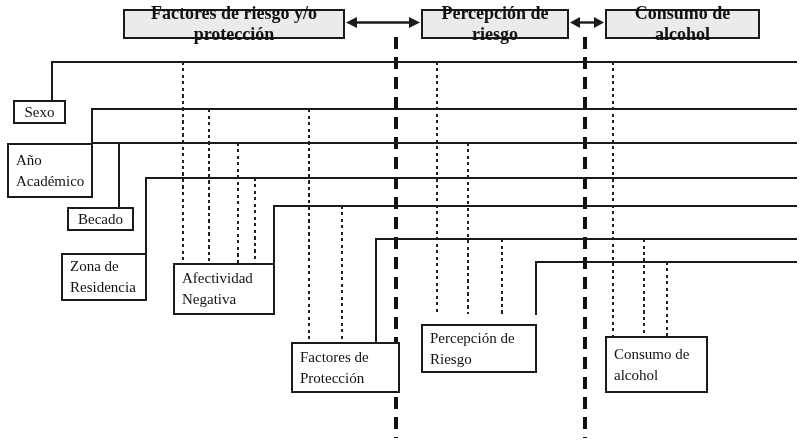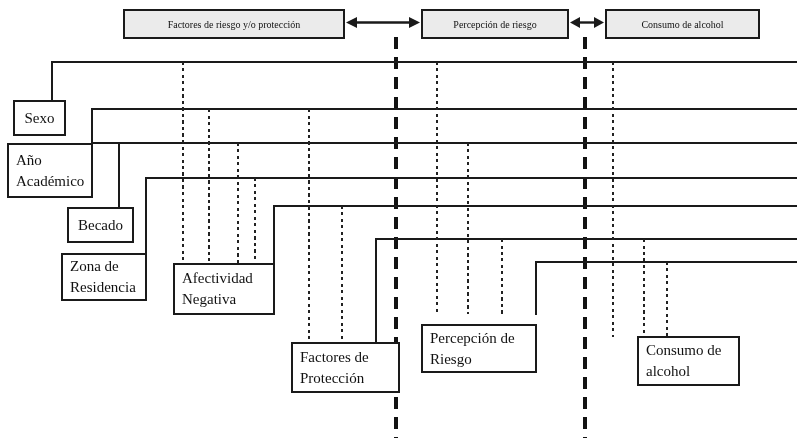--- a/index.html
+++ b/index.html
@@ -16,25 +16,25 @@
           background:repeating-linear-gradient(to bottom,#222 0 3px,transparent 3px 6.5px); }
 
   
   .dash { position:absolute; width:4px;
           background:repeating-linear-gradient(to bottom,#121212 0 12px,transparent 12px 20px); }
 
   
   .node { position:absolute; border:2px solid #1a1a1a; background:#fff;
           font-size:15px; line-height:21px; white-space:pre-line;
           display:flex; align-items:center; padding:1px 7px; }
-  .node.center { justify-content:center; padding:16px; }
+  .node.center { justify-content:center; padding:4px; }
 
   
   .hdr  { position:absolute; border:2px solid #1a1a1a; background:#ebebeb;
-          font-weight:normal; font-size:10px; display:flex; align-items:center;
+          font-weight:bold; font-size:18px; display:flex; align-items:center;
           justify-content:center; text-align:center; }
 
   .arrow { position:absolute; }
 </style>
 </head>
 <body>
 
 <div class="canvas">
 
   <div class="hdr" style="left:123px;top:9px;width:222px;height:30px">Factores de riesgo y/o protección</div>
@@ -92,16 +92,16 @@
 Académico</div>
   <div class="node center" style="left:67px;top:207px;width:67px;height:24px">Becado</div>
   <div class="node" style="left:173px;top:263px;width:102px;height:52px">Afectividad
 Negativa</div>
   <div class="node" style="left:61px;top:253px;width:86px;height:48px">Zona de
 Residencia</div>
   <div class="node" style="left:291px;top:342px;width:109px;height:51px">Factores de
 Protección</div>
   <div class="node" style="left:421px;top:324px;width:116px;height:49px">Percepción de
 Riesgo</div>
-  <div class="node" style="left:637px;top:336px;width:103px;height:50px">Consumo de
+  <div class="node" style="left:605px;top:336px;width:103px;height:57px">Consumo de
 alcohol</div>
 
 </div>
 
 </body></html>

